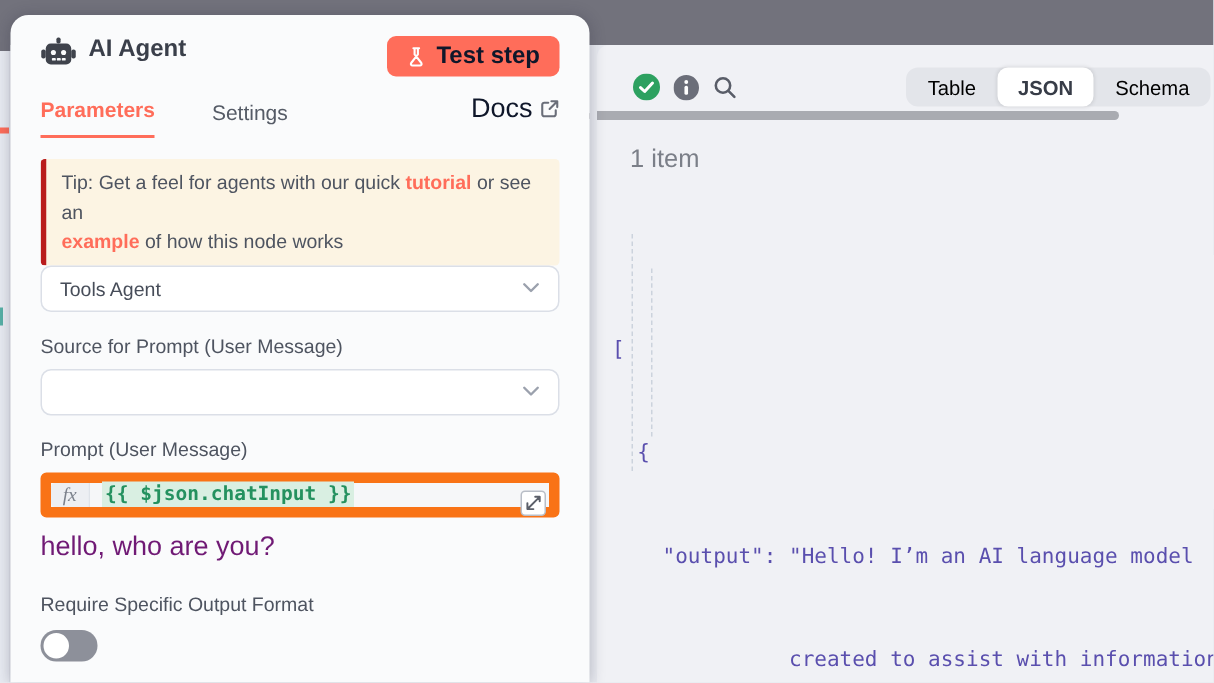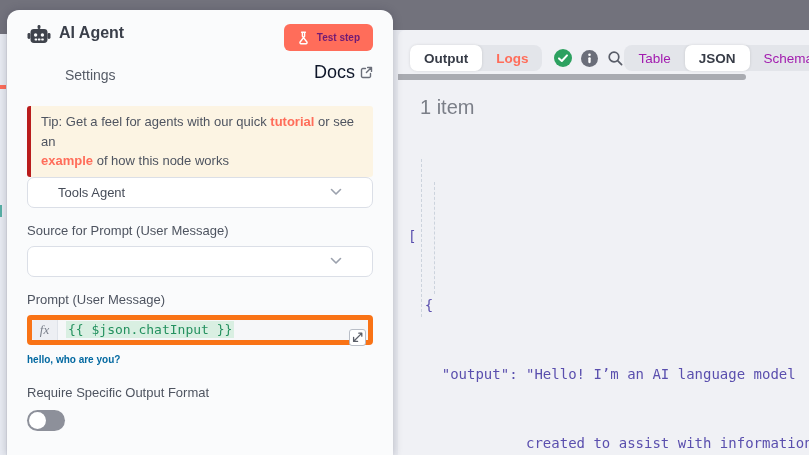--- a/index.html
+++ b/index.html
@@ -22,86 +22,86 @@
     background:#fafbfc; border-radius:12px 12px 0 0;
     box-shadow:0 1px 10px rgba(40,40,60,.28);
     z-index:3;
   }
   .mp-header { padding:14px 20px 0 20px; }
   .mp-title-row { display:flex; align-items:flex-start; height:30px; }
   .robot-icon { width:24px; height:22px; margin-right:8px; flex:none; }
   .mp-title { font-size:16px; font-weight:700; color:#3a3f4a; }
   .test-step-btn {
     margin-left:auto; display:flex; align-items:center; gap:7px;
-    background:#ff6d5a; color:#701a75; border:none; border-radius:6px;
-    height:27px; padding:0 13px; font-size:10px; font-weight:700;
+    background:#ff6d5a; color:#0f172a; border:none; border-radius:6px;
+    height:27px; padding:0 13px; font-size:16px; font-weight:700;
     font-family:"Liberation Sans", sans-serif; cursor:pointer;
   }
   .mp-tabs { display:flex; align-items:flex-end; margin-top:8px; height:30px; }
   .mp-tab { font-size:14px; padding-bottom:9px; cursor:pointer; }
   .mp-tab.active { color:#ff6d5a; font-weight:700; border-bottom:2px solid #ff6d5a; }
   .mp-tab.inactive { color:#555b66; margin-left:38px;text-align:right; }
   .docs-link { margin-left:auto; display:flex; align-items:center; gap:5px; color:#0f172a; font-size:18px; padding-bottom:9px; cursor:pointer;justify-content:center; }
   .mp-body { padding:14px 20px 0 20px; }
   .tip-box {
     background:#fcf4e3; border-left:4px solid #b91c1c; border-radius:3px;
     padding:6px 10px; font-size:13px; line-height:1.5; color:#4e5460;
   }
   .tip-link { color:#ff6d5a; font-weight:700; cursor:pointer; }
   .field-label { font-size:13px; color:#4e5460; margin-top:15px; margin-bottom:8px; }
   .select-box {
     height:31px; background:#fff; border:1px solid #dbdfe7; border-radius:7px;
-    display:flex; align-items:center; padding:0 30px; font-size:13px; color:#474d59;
+    display:flex; align-items:center; padding:0 12px; font-size:13px; color:#474d59;
     cursor:pointer;
   }
   .select-box .chev { margin-left:auto; }
   .expr-field {
     position:relative; height:30px; display:flex; align-items:stretch;
-    border:5px solid #f97316; border-radius:4px; background:#f6f7f9; overflow:visible;
+    border:7px solid #f97316; border-radius:4px; background:#f6f7f9; overflow:visible;
   }
   .fx-box {
     width:26px; background:#edeff3; border-right:1px solid #dfe3e9;
     display:flex; align-items:center; justify-content:center;
     font-family:"Liberation Serif", serif; font-style:italic; font-size:13px; color:#7b818c;
     border-radius:3px 0 0 3px; flex:none;
   }
-  .expr-text { display:flex; align-items:center; padding-left:8px; font-family:"DejaVu Sans Mono", monospace; font-size:13px; }
+  .expr-text { display:flex; align-items:center; padding-left:8px; font-family:"DejaVu Sans Mono", monospace; font-size:13px;font-weight:bold; }
   .expr-chip { background:#d9efe2; color:#24915f; padding:1px 2px; }
   .expr-expand {
     position:absolute; right:2px; bottom:-6px; width:17px; height:17px;
     background:#fff; border:1px solid #b9bec7; border-radius:3px;
     display:flex; align-items:center; justify-content:center; cursor:pointer;
   }
-  .expr-preview { font-size:10px; color:#0369a1; margin-top:9px;font-weight:bold; }
+  .expr-preview { font-size:18px; color:#701a75; margin-top:9px; }
   .toggle {
     margin-top:10px; width:38px; height:21px; border-radius:11px; background:#8d909a;
     position:relative; cursor:pointer;
   }
   .toggle-knob { position:absolute; left:2px; top:2px; width:17px; height:17px; border-radius:50%; background:#fff; }
 
   
   .output-panel {
     position:absolute; left:398px; top:30px; width:411px; height:425px;
     background:#f0f1f5; border-radius:8px 0 0 0; z-index:1;
   }
   .op-toolbar { display:flex; align-items:center; padding:15px 2px 0 12px; height:41px; }
   .seg-group { display:inline-flex; background:#e3e5ea; border-radius:8px; padding:0; height:26px; align-items:center; }
   .seg {
     height:26px; display:flex; align-items:center; padding:0 14px;
-    font-size:13.5px; color:#a21caf; border-radius:7px; cursor:pointer; white-space:nowrap;
+    font-size:13.5px; color:#000000; border-radius:7px; cursor:pointer; white-space:nowrap;
   }
   .seg.active { background:#fff; color:#373c47; font-weight:700; box-shadow:0 0 3px rgba(0,0,0,.12); }
   .seg.logs { color:#ff6d5a; font-weight:700; }
   .op-icons { display:flex; align-items:center; gap:8px; margin-left:12px; }
   .icon-btn { width:18px; height:18px; display:flex; align-items:center; justify-content:center; cursor:pointer; }
   .view-group { margin-left:auto; }
   .hscroll { position:relative; height:6px; margin-top:3px; }
   .hscroll-thumb { position:absolute; left:0; top:0; width:348px; height:6px; background:#a9abb1; border-radius:0 3px 3px 0; }
   .hscroll-arrow { position:absolute; left:-9px; top:-2px; font-size:8px; color:#7e8089; }
-  .items-count { margin:16px 0 0 22px; font-size:20px; color:#7b7f88; }
+  .items-count { margin:16px 0 0 22px; font-size:17px; color:#7b7f88; }
   .json-view {
     position:relative; margin:14px 0 0 10px;
     font-family:"DejaVu Sans Mono", monospace; font-size:14px; line-height:23px;
     color:#5a4fae; white-space:pre; overflow:hidden; width:401px;
   }
   .json-line { height:23px; }
   .indent-guide { position:absolute; width:0; border-left:1px dashed #ccd3dd; }
   .guide-1 { left:13px; top:26px; height:158px; }
   .guide-2 { left:26px; top:49px; height:112px; }
 </style>
@@ -109,24 +109,20 @@
 <body>
 
 <div class="canvas-top"></div>
 <div class="left-sliver-dark"></div>
 <div class="left-sliver"></div>
 <div class="sliver-orange"></div>
 <div class="sliver-teal"></div>
 
 <div class="output-panel">
   <div class="op-toolbar">
-    <div class="seg-group">
-      <div class="seg active">Output</div>
-      <div class="seg logs">Logs</div>
-    </div>
     <div class="op-icons">
       <span class="icon-btn">
         <svg width="18" height="18" viewBox="0 0 18 18">
             <circle cx="9" cy="9" r="9" fill="#2da160"></circle>
             <polyline points="5,9.4 7.8,12 13,6.4" fill="none" stroke="#fff" stroke-width="2" stroke-linecap="round" stroke-linejoin="round"></polyline>
           </svg>
       </span>
       <span class="icon-btn">
         <svg width="17" height="17" viewBox="0 0 17 17">
             <circle cx="8.5" cy="8.5" r="8.5" fill="#6b6e79"></circle>
@@ -190,20 +186,21 @@
       <button class="test-step-btn">
         <span style="display:flex">
           <svg width="13" height="14" viewBox="0 0 13 14">
               <path d="M4.6 1.2 h3.8 M5.4 1.2 v4.1 L9.9 11 a1.1 1.1 0 0 1 -.95 1.7 H4.05 a1.1 1.1 0 0 1 -.95 -1.7 L7.6 5.3 V1.2" fill="none" stroke="#fff" stroke-width="1.4" stroke-linecap="round" stroke-linejoin="round"></path>
             </svg>
         </span>
         <span>Test step</span>
       </button>
     </div>
     <div class="mp-tabs">
+      <div class="mp-tab active">Parameters</div>
       <div class="mp-tab inactive">Settings</div>
       <div class="docs-link">
         <span>Docs</span>
         <span style="display:flex">
           <svg width="13" height="13" viewBox="0 0 13 13">
               <path d="M5.5 2.5 H2.8 A1.3 1.3 0 0 0 1.5 3.8 v6.4 A1.3 1.3 0 0 0 2.8 11.5 h6.4 a1.3 1.3 0 0 0 1.3-1.3 V7.5" fill="none" stroke="#6a6e79" stroke-width="1.4" stroke-linecap="round"></path>
               <path d="M7.6 1.5 h3.9 v3.9 M11.2 1.8 L6.4 6.6" fill="none" stroke="#6a6e79" stroke-width="1.4" stroke-linecap="round" stroke-linejoin="round"></path>
             </svg>
         </span>
       </div>

